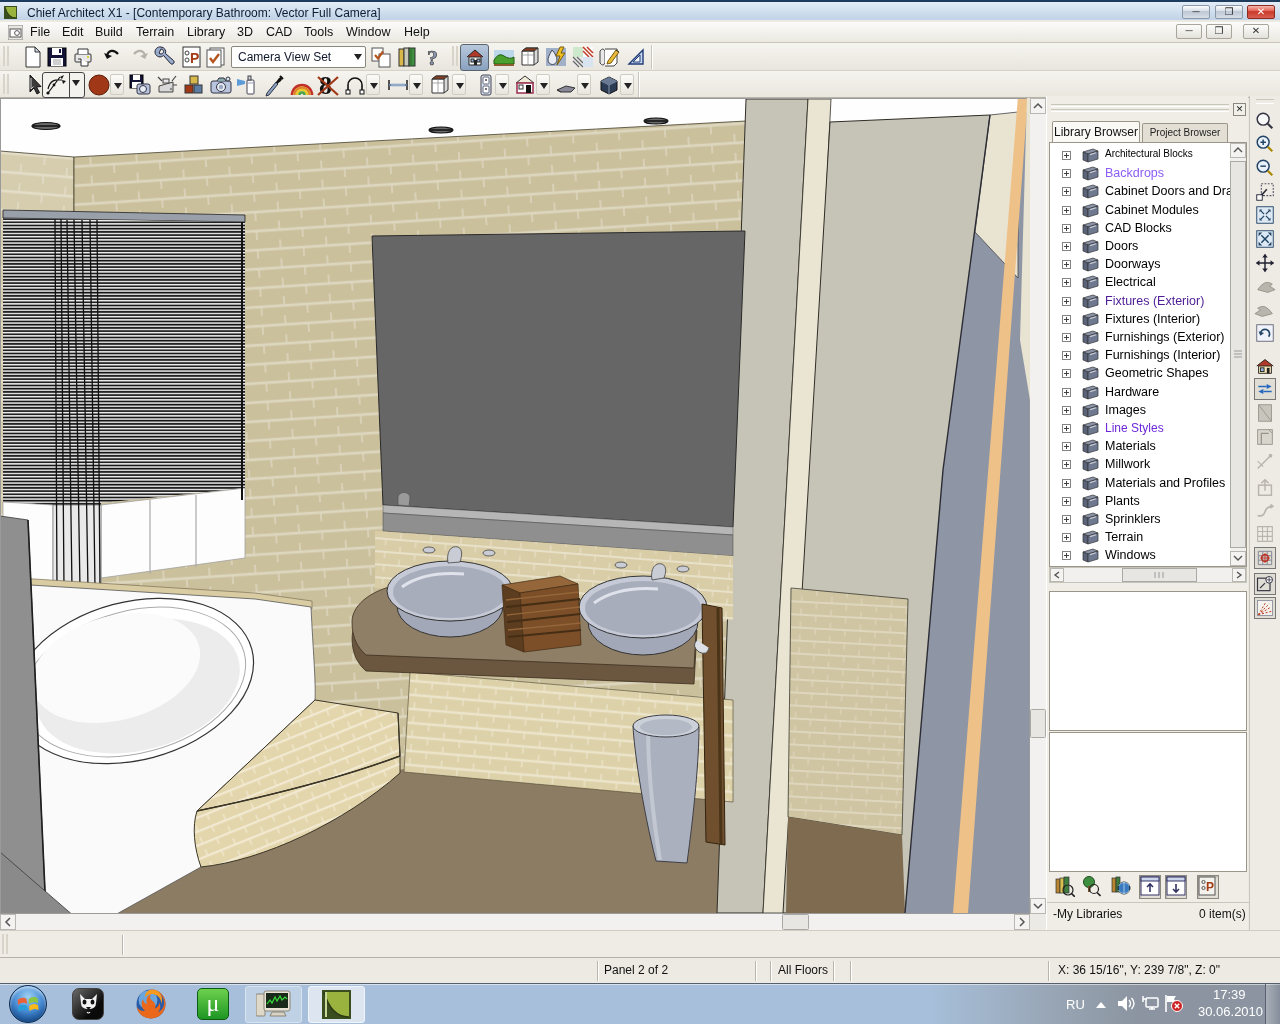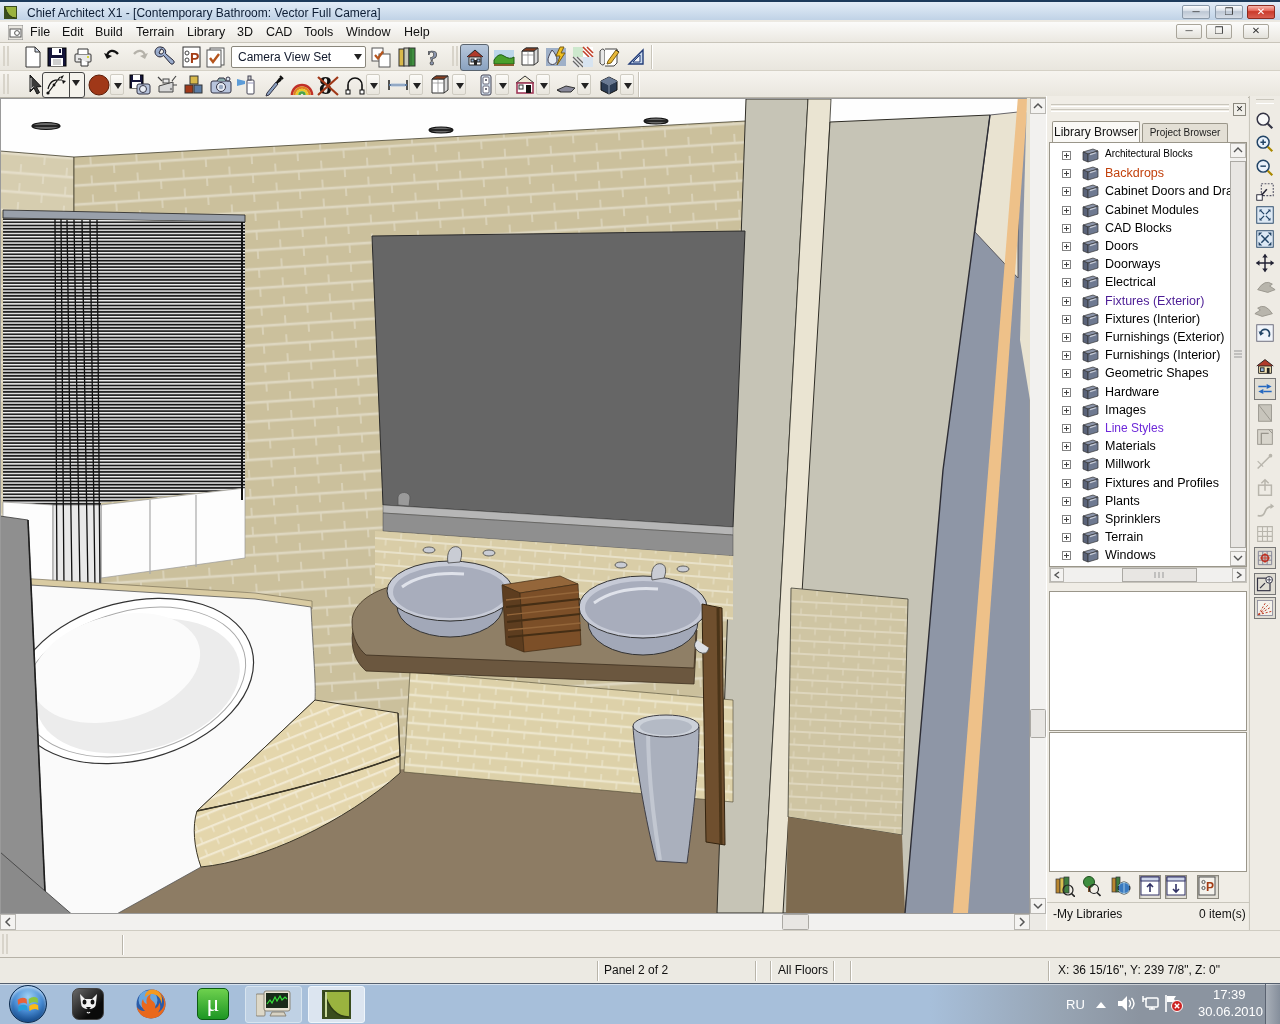--- a/index.html
+++ b/index.html
@@ -449,21 +449,21 @@
           <path d="M2,4.5 h5 M4.5,2 v5" stroke="#444" stroke-width="1"></path>
         </svg>
         <svg class="abs" style="left:32px;top:1px" width="17" height="15">
           <polygon points="1,4 11,1 16,3 6,6" fill="#8a93a8" stroke="#333" stroke-width="0.7"></polygon>
           <polygon points="1,4 6,6 6,14 1,12" fill="#5a6379" stroke="#333" stroke-width="0.7"></polygon>
           <polygon points="6,6 16,3 16,11 6,14" fill="#6e7990" stroke="#333" stroke-width="0.7"></polygon>
           <path d="M8,6.6 L14,4.8" stroke="#c8cdd8" stroke-width="1.2"></path>
         </svg>
         <span class="abs" style="left:55px;top:1px">Architectural Blocks</span>
       </div>
-      <div class="abs" style="left:0;top:22.2px;width:178px;height:18px;font-size:12.5px;color:#c2410c;white-space:nowrap">
+      <div class="abs" style="left:0;top:22.2px;width:178px;height:18px;font-size:12.5px;color:#8b5cf6;white-space:nowrap">
         <svg class="abs" style="left:12px;top:4px" width="9" height="9">
           <rect x="0.5" y="0.5" width="8" height="8" fill="#fff" stroke="#848484"></rect>
           <path d="M2,4.5 h5 M4.5,2 v5" stroke="#444" stroke-width="1"></path>
         </svg>
         <svg class="abs" style="left:32px;top:1px" width="17" height="15">
           <polygon points="1,4 11,1 16,3 6,6" fill="#8a93a8" stroke="#333" stroke-width="0.7"></polygon>
           <polygon points="1,4 6,6 6,14 1,12" fill="#5a6379" stroke="#333" stroke-width="0.7"></polygon>
           <polygon points="6,6 16,3 16,11 6,14" fill="#6e7990" stroke="#333" stroke-width="0.7"></polygon>
           <path d="M8,6.6 L14,4.8" stroke="#c8cdd8" stroke-width="1.2"></path>
         </svg>
@@ -681,21 +681,21 @@
         <svg class="abs" style="left:12px;top:4px" width="9" height="9">
           <rect x="0.5" y="0.5" width="8" height="8" fill="#fff" stroke="#848484"></rect>
           <path d="M2,4.5 h5 M4.5,2 v5" stroke="#444" stroke-width="1"></path>
         </svg>
         <svg class="abs" style="left:32px;top:1px" width="17" height="15">
           <polygon points="1,4 11,1 16,3 6,6" fill="#8a93a8" stroke="#333" stroke-width="0.7"></polygon>
           <polygon points="1,4 6,6 6,14 1,12" fill="#5a6379" stroke="#333" stroke-width="0.7"></polygon>
           <polygon points="6,6 16,3 16,11 6,14" fill="#6e7990" stroke="#333" stroke-width="0.7"></polygon>
           <path d="M8,6.6 L14,4.8" stroke="#c8cdd8" stroke-width="1.2"></path>
         </svg>
-        <span class="abs" style="left:55px;top:1px">Fixtures and Profiles</span>
+        <span class="abs" style="left:55px;top:1px">Materials and Profiles</span>
       </div>
       <div class="abs" style="left:0;top:349.8px;width:178px;height:18px;font-size:12.5px;color:#000;white-space:nowrap">
         <svg class="abs" style="left:12px;top:4px" width="9" height="9">
           <rect x="0.5" y="0.5" width="8" height="8" fill="#fff" stroke="#848484"></rect>
           <path d="M2,4.5 h5 M4.5,2 v5" stroke="#444" stroke-width="1"></path>
         </svg>
         <svg class="abs" style="left:32px;top:1px" width="17" height="15">
           <polygon points="1,4 11,1 16,3 6,6" fill="#8a93a8" stroke="#333" stroke-width="0.7"></polygon>
           <polygon points="1,4 6,6 6,14 1,12" fill="#5a6379" stroke="#333" stroke-width="0.7"></polygon>
           <polygon points="6,6 16,3 16,11 6,14" fill="#6e7990" stroke="#333" stroke-width="0.7"></polygon>

